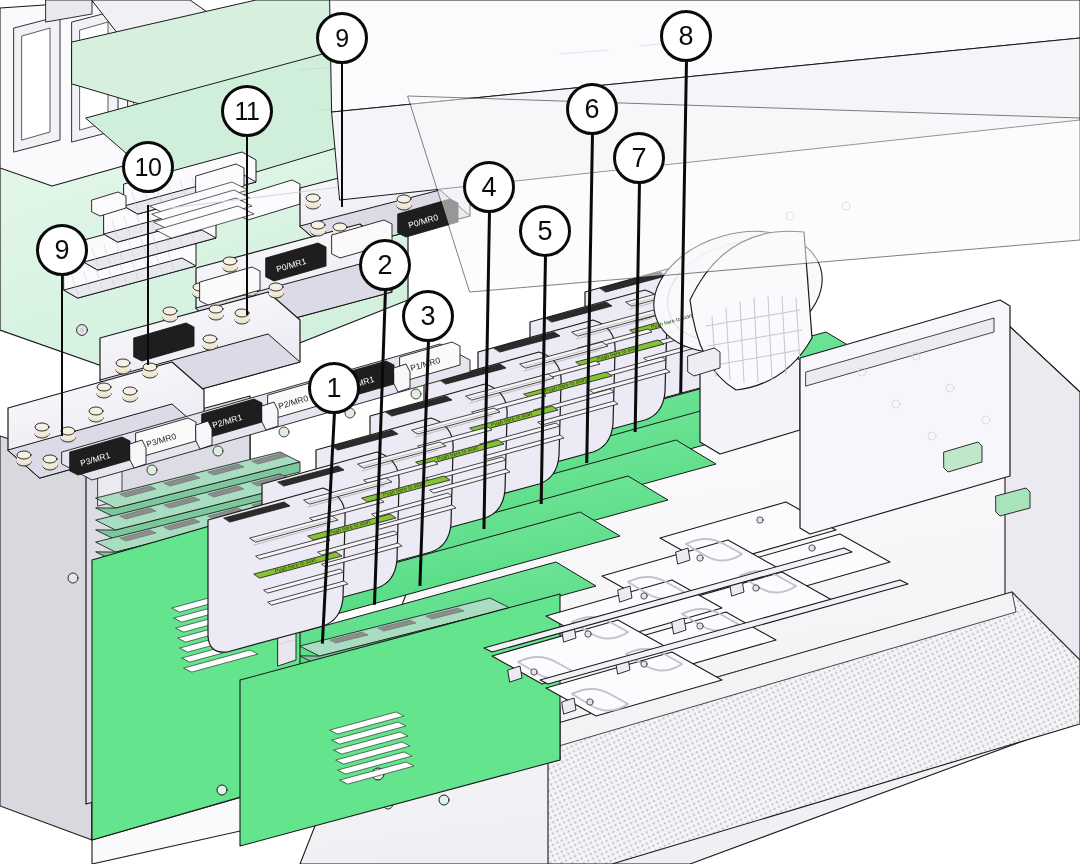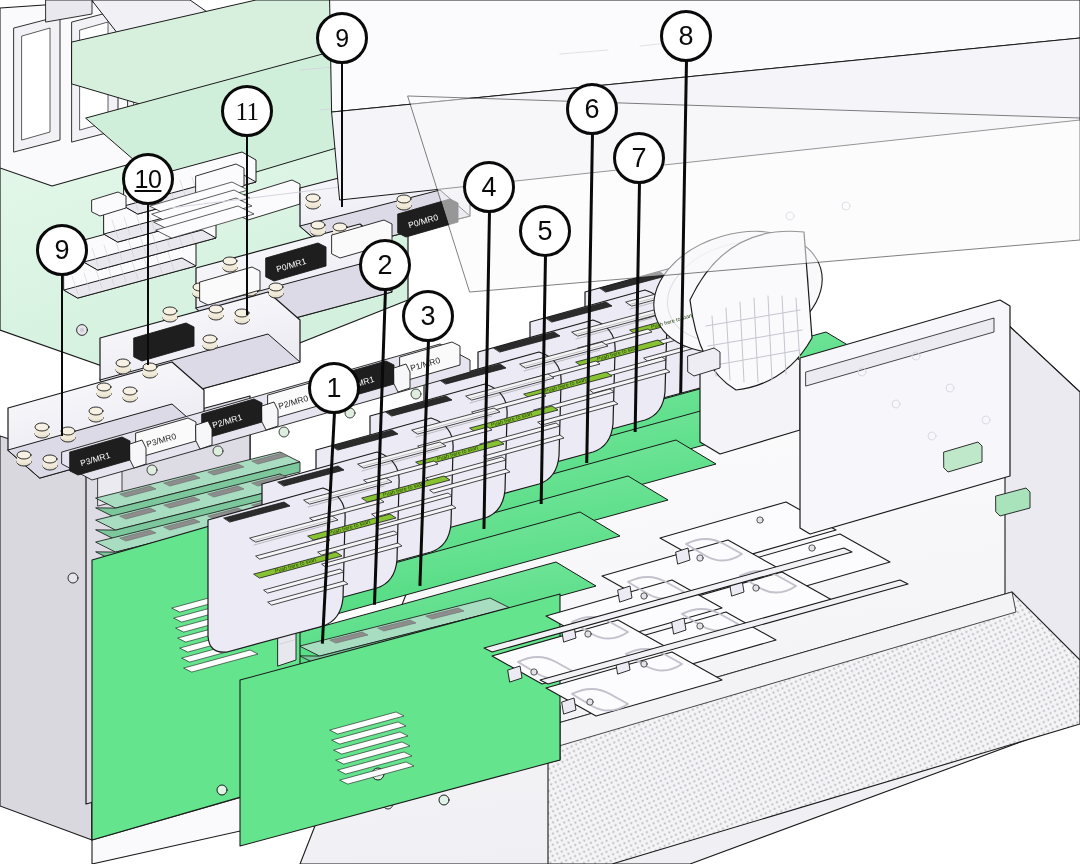--- a/index.html
+++ b/index.html
@@ -634,25 +634,25 @@
       <div class="callout">
         <div class="leader" style="left: 684.7px; top: 60px; height: 333px; transform: rotate(1deg);"></div>
         <div class="cnum" style="left: 660px; top: 10px;">8</div>
       </div>
       <div class="callout">
         <div class="leader" style="left: 60.7px; top: 274px; height: 162px; transform: rotate(0deg);"></div>
         <div class="cnum" style="left: 36px; top: 224px;">9</div>
       </div>
       <div class="callout">
         <div class="leader" style="left: 146.7px; top: 205px; height: 160px; transform: rotate(0deg);"></div>
-        <div class="cnum wide" style="left: 122px; top: 153px; text-decoration: underline;">10</div>
+        <div class="cnum wide" style="left: 122px; top: 141px;">10</div>
       </div>
       <div class="callout">
         <div class="leader" style="left: 245.7px; top: 135px; height: 180px; transform: rotate(0deg);"></div>
-        <div class="cnum wide" style="left: 221px; top: 85px; font-family: Liberation Serif, serif;">11</div>
+        <div class="cnum wide" style="left: 221px; top: 85px;">11</div>
       </div>
       <div class="callout">
         <div class="leader" style="left: 340.7px; top: 62px; height: 145px; transform: rotate(0deg);"></div>
         <div class="cnum wide" style="left: 316px; top: 12px;">9</div>
       </div>
     </div>
 
 </div>
 
 </body></html>

